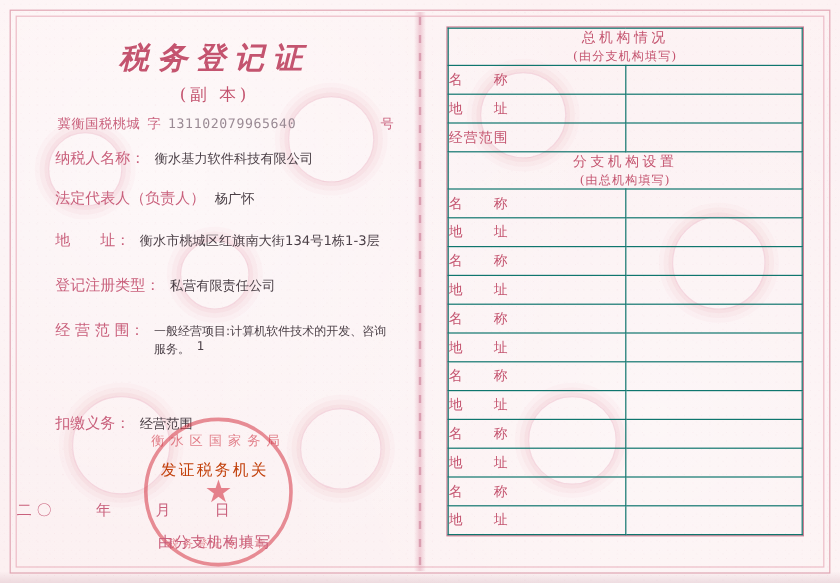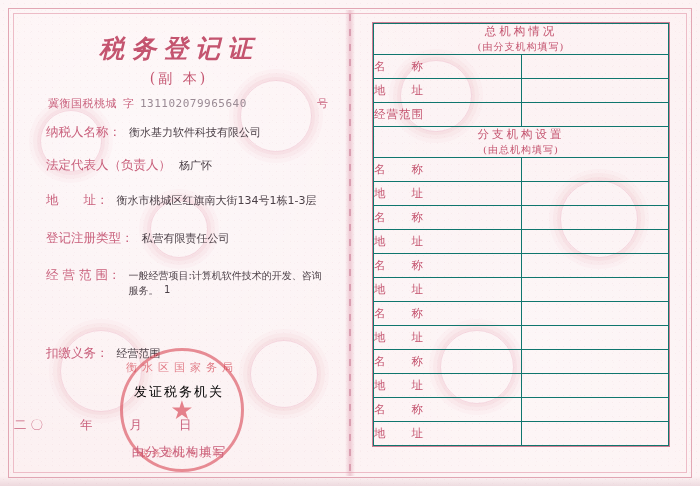--- a/index.html
+++ b/index.html
@@ -182,21 +182,21 @@
     font-size: 11px;
     letter-spacing: 5px;
   }
   .seal .arc-top { top: 12px; }
   .seal .arc-bottom { bottom: 12px; font-size: 9px; letter-spacing: 3px; }
 
   .issuing {
     position: absolute;
     left: 0; right: 0;
     text-align: center;
-    color: #000000;
+    color: #c2410c;
     font-size: 13px;
     letter-spacing: 2px;
   }
   .dateline {
     position: absolute;
     left: 0; right: 0;
     color: #c9607c;
     font-size: 12.5px;
     letter-spacing: 4px;
   }

